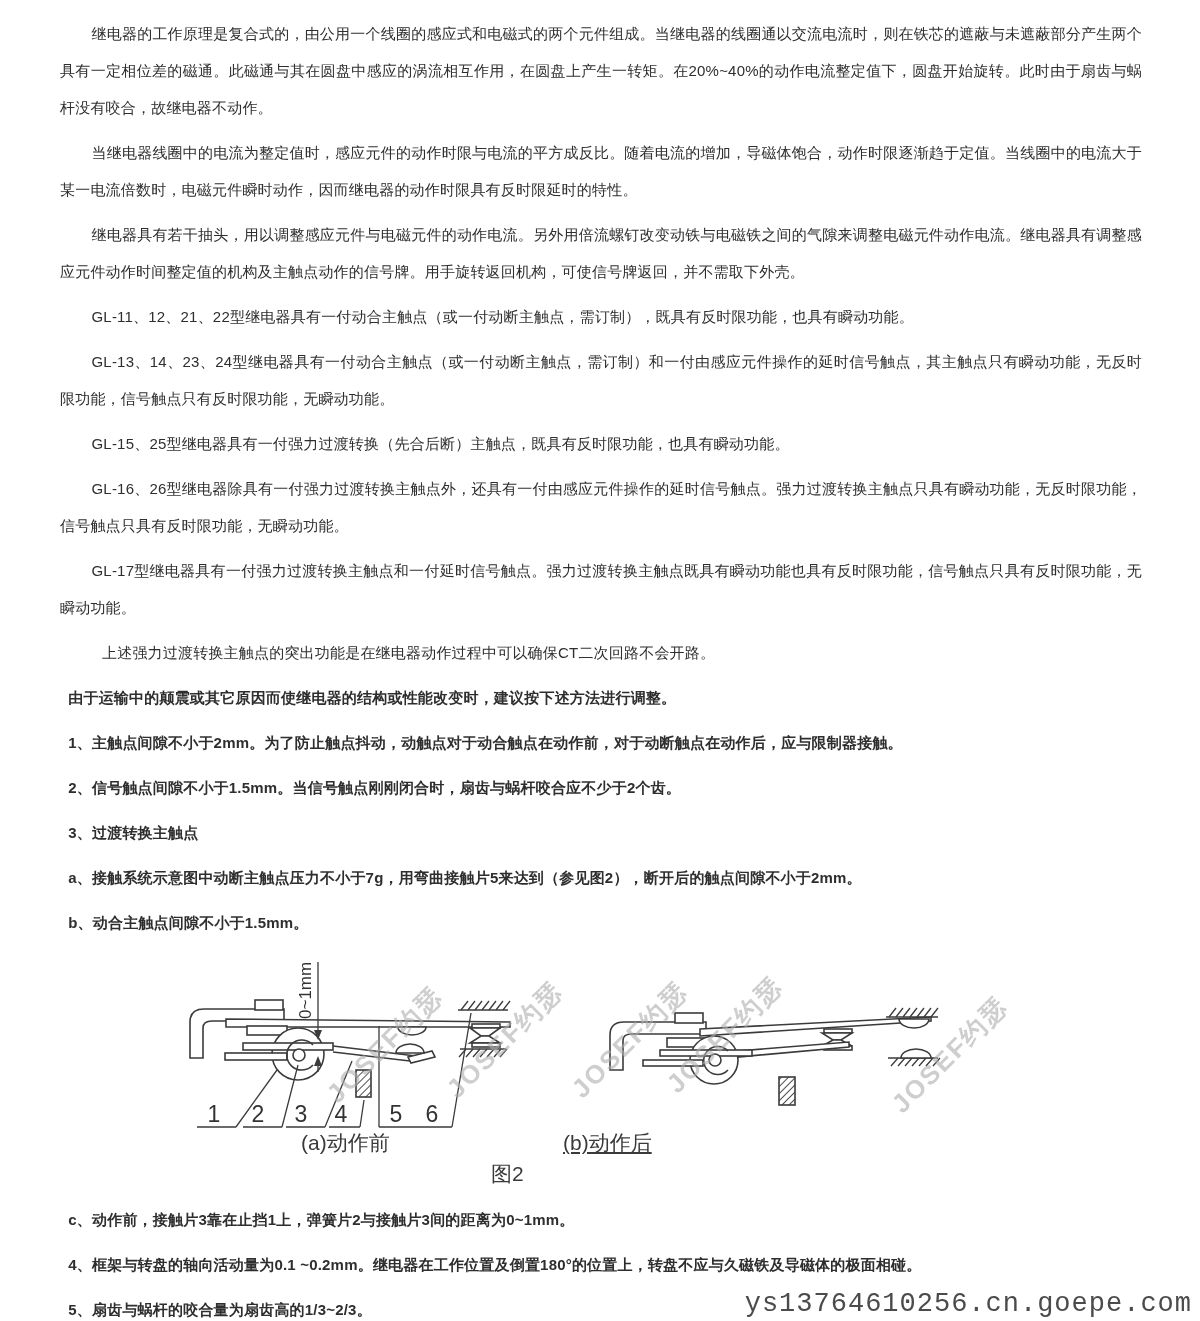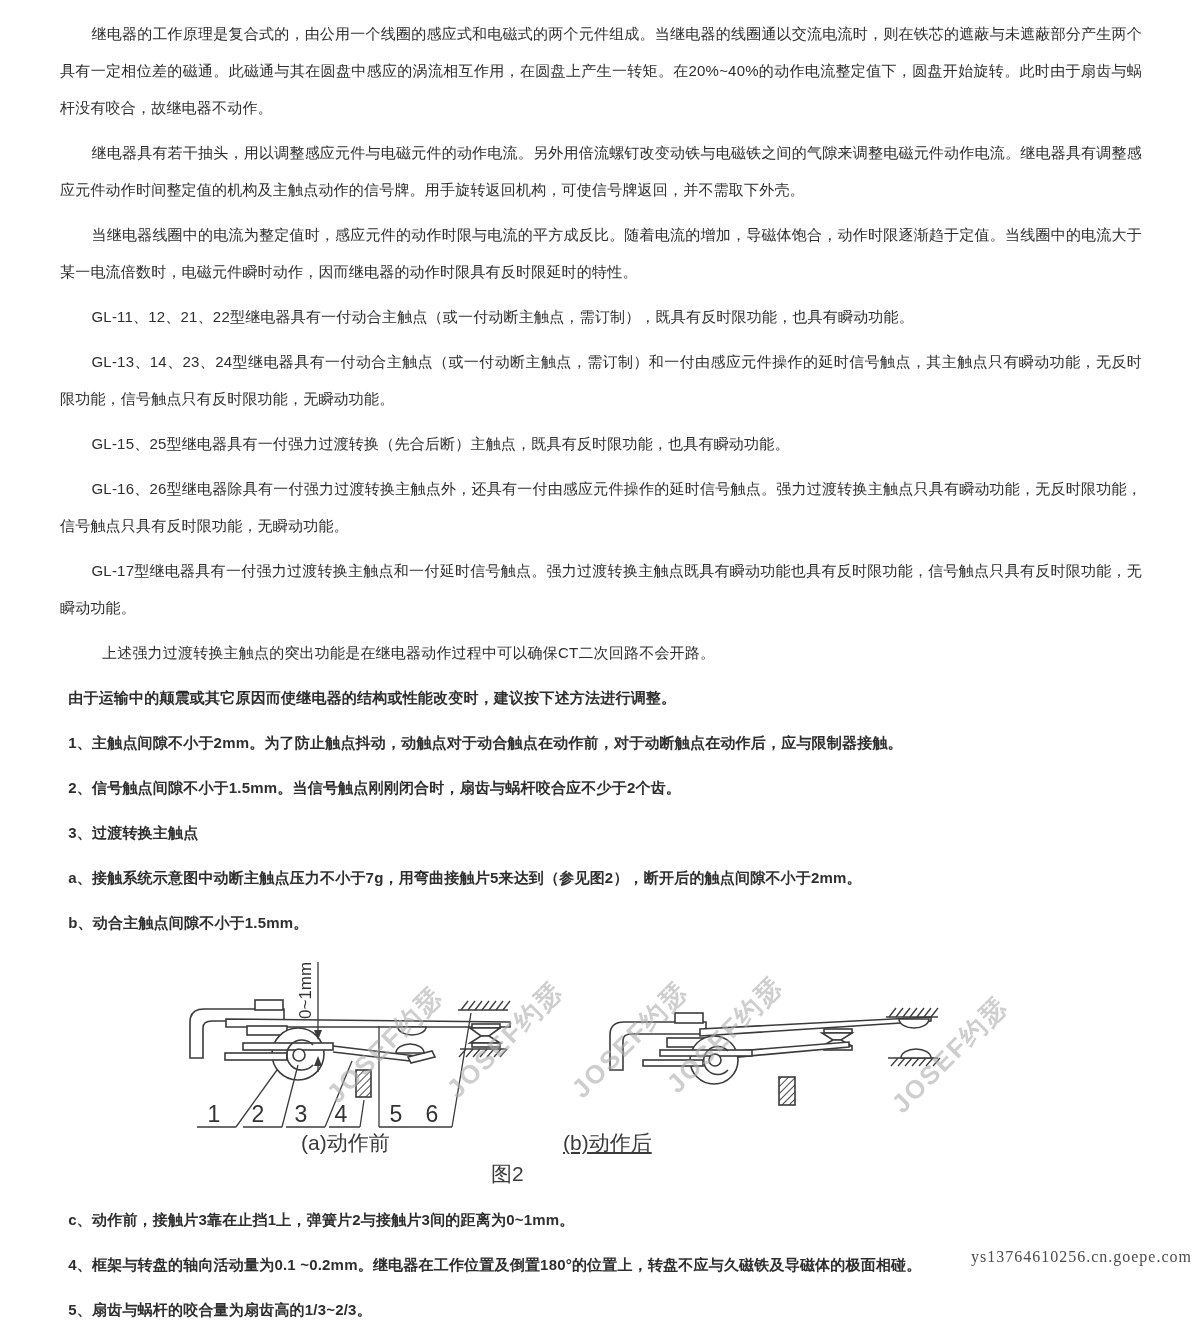--- a/index.html
+++ b/index.html
@@ -51,40 +51,40 @@
     font-weight:bold;
     letter-spacing:2px;
     color:#aeaeae;
     opacity:0.6;
     white-space:nowrap;
     transform:translate(-50%,-50%) rotate(-45deg);
     pointer-events:none;
   }
   .footer-url{
     position:absolute;
-    top:1248px;
+    top:1289px;
     right:8px;
-    font-family:Liberation Serif, serif;
-    font-size:16px;
+    font-family:Liberation Mono, monospace;
+    font-size:27px;
     letter-spacing:1px;
     color:#4b4b4b;
   }
   .diag{stroke:#3b3b3b;stroke-width:1.6;fill:none;}
   .diagf{stroke:#3b3b3b;stroke-width:1.6;fill:#ffffff;}
   .thin{stroke:#3b3b3b;stroke-width:1.3;fill:none;}
   .lbl{font-size:23px;fill:#333333;font-family:"Liberation Sans",sans-serif;}
   .dim{font-size:17px;fill:#333333;font-family:"Liberation Sans",sans-serif;}
 </style>
 </head>
 <body>
 
 <div class="doc">
   <p class="ind2">继电器的工作原理是复合式的，由公用一个线圈的感应式和电磁式的两个元件组成。当继电器的线圈通以交流电流时，则在铁芯的遮蔽与未遮蔽部分产生两个具有一定相位差的磁通。此磁通与其在圆盘中感应的涡流相互作用，在圆盘上产生一转矩。在20%~40%的动作电流整定值下，圆盘开始旋转。此时由于扇齿与蜗杆没有咬合，故继电器不动作。</p>
+  <p class="ind2">当继电器线圈中的电流为整定值时，感应元件的动作时限与电流的平方成反比。随着电流的增加，导磁体饱合，动作时限逐渐趋于定值。当线圈中的电流大于某一电流倍数时，电磁元件瞬时动作，因而继电器的动作时限具有反时限延时的特性。</p>
   <p class="ind2">继电器具有若干抽头，用以调整感应元件与电磁元件的动作电流。另外用倍流螺钉改变动铁与电磁铁之间的气隙来调整电磁元件动作电流。继电器具有调整感应元件动作时间整定值的机构及主触点动作的信号牌。用手旋转返回机构，可使信号牌返回，并不需取下外壳。</p>
-  <p class="ind2">当继电器线圈中的电流为整定值时，感应元件的动作时限与电流的平方成反比。随着电流的增加，导磁体饱合，动作时限逐渐趋于定值。当线圈中的电流大于某一电流倍数时，电磁元件瞬时动作，因而继电器的动作时限具有反时限延时的特性。</p>
   <p class="ind2">GL-11、12、21、22型继电器具有一付动合主触点（或一付动断主触点，需订制），既具有反时限功能，也具有瞬动功能。</p>
   <p class="ind2">GL-13、14、23、24型继电器具有一付动合主触点（或一付动断主触点，需订制）和一付由感应元件操作的延时信号触点，其主触点只有瞬动功能，无反时限功能，信号触点只有反时限功能，无瞬动功能。</p>
   <p class="ind2">GL-15、25型继电器具有一付强力过渡转换（先合后断）主触点，既具有反时限功能，也具有瞬动功能。</p>
   <p class="ind2">GL-16、26型继电器除具有一付强力过渡转换主触点外，还具有一付由感应元件操作的延时信号触点。强力过渡转换主触点只具有瞬动功能，无反时限功能，信号触点只具有反时限功能，无瞬动功能。</p>
   <p class="ind2">GL-17型继电器具有一付强力过渡转换主触点和一付延时信号触点。强力过渡转换主触点既具有瞬动功能也具有反时限功能，信号触点只具有反时限功能，无瞬动功能。</p>
   <p class="ind28">上述强力过渡转换主触点的突出功能是在继电器动作过程中可以确保CT二次回路不会开路。</p>
   <p class="ind05">由于运输中的颠震或其它原因而使继电器的结构或性能改变时，建议按下述方法进行调整。</p>
   <p class="ind05">1、主触点间隙不小于2mm。为了防止触点抖动，动触点对于动合触点在动作前，对于动断触点在动作后，应与限制器接触。</p>
   <p class="ind05">2、信号触点间隙不小于1.5mm。当信号触点刚刚闭合时，扇齿与蜗杆咬合应不少于2个齿。</p>
   <p class="ind05">3、过渡转换主触点</p>

